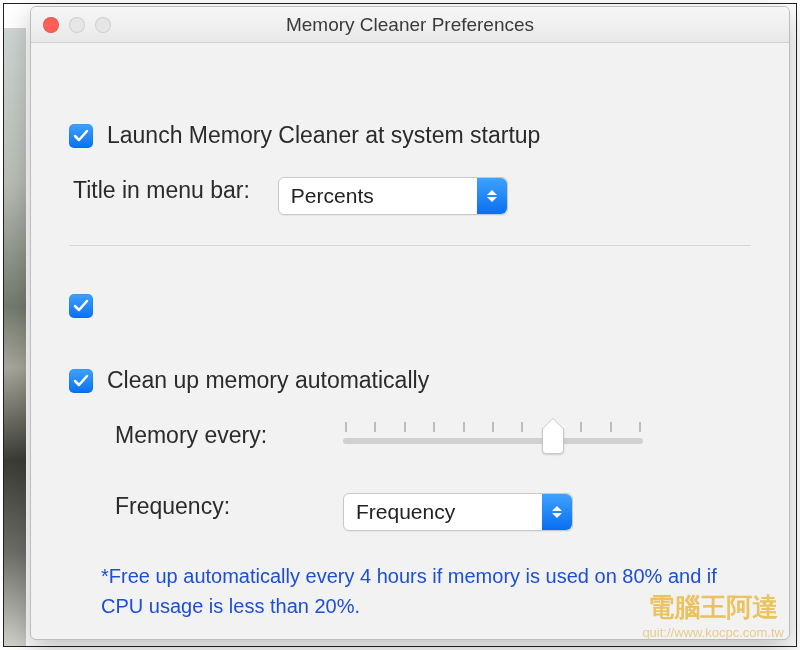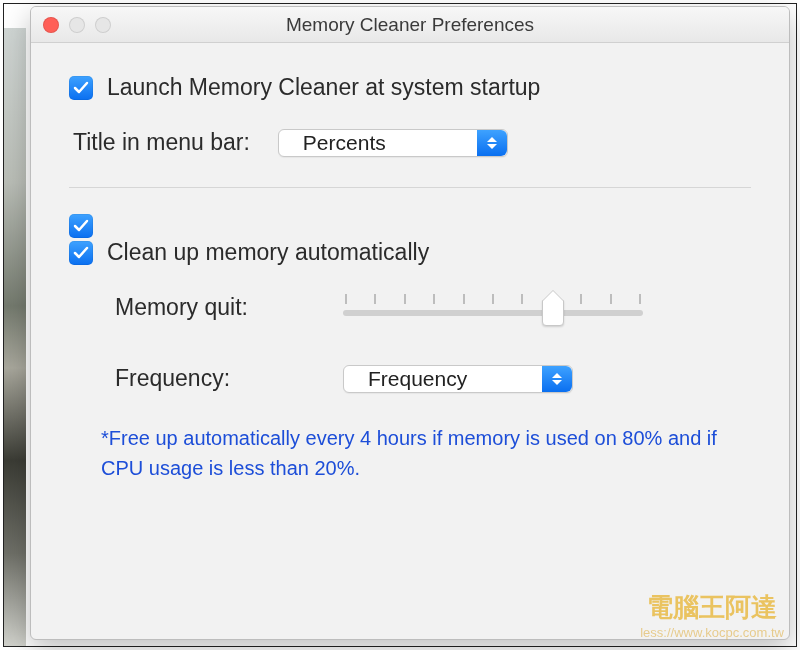--- a/index.html
+++ b/index.html
@@ -64,21 +64,21 @@
     color: #3a3a3a;
     text-align: right;
   }
 
   .content {
     padding: 30px 38px 20px 38px;
     font-size: 23px;
     color: #2b2b2b;
   }
 
-  .row { display: flex; align-items: center; }
+  .row { display: flex; align-items: center; margin-top: 48px; }
   .row + .row { }
 
   .checkbox {
     width: 24px; height: 24px;
     border-radius: 5px;
     background: linear-gradient(to bottom, #3ea2ff, #0a6ff0);
     display: inline-flex;
     align-items: center; justify-content: center;
     margin-right: 14px;
     flex: none;
@@ -90,29 +90,29 @@
 
   .field-row {
     display: flex;
     margin-top: 26px;
     margin-left: 4px;
   }
   .field-label { font-size: 23px; margin-right: 28px; white-space: nowrap; }
 
   .select {
     position: relative;
-    height: 28px;
+    height: 38px;
     min-width: 230px;
     background: #fff;
     border: 1px solid #c9c9c9;
     border-radius: 6px;
     box-shadow: 0 1px 1px rgba(0,0,0,0.05);
     display: flex;
     align-items: center;
-    padding: 0 40px 0 24px;
+    padding: 0 40px 0 12px;
     font-size: 21px;
     color: #222;
   }
   .select-btn {
     position: absolute;
     right: 0; top: 0; bottom: 0;
     width: 30px;
     background: linear-gradient(to bottom, #3ea2ff, #0a6ff0);
     border-top-right-radius: 6px;
     border-bottom-right-radius: 6px;
@@ -259,21 +259,21 @@
       <span class="checkbox">
         <svg viewBox="0 0 16 16">
             <path d="M2 8 L6 12 L14 3" stroke="#fff" stroke-width="2.5" fill="none" stroke-linecap="round" stroke-linejoin="round"></path>
           </svg>
       </span>
       <span class="label">Clean up memory automatically</span>
     </div>
 
     <div class="sub">
       <div class="field-row">
-        <span class="field-label" style="min-width:200px">Memory quit:</span>
+        <span class="field-label" style="min-width:200px">Memory every:</span>
         <div class="slider-wrap">
           <div class="ticks" id="slider-ticks">
               <div class="tick"></div>
               <div class="tick"></div>
               <div class="tick"></div>
               <div class="tick"></div>
               <div class="tick"></div>
               <div class="tick"></div>
               <div class="tick"></div>
               <div class="tick"></div>
@@ -298,14 +298,14 @@
       </div>
     </div>
 
     <div class="note">*Free up automatically every 4 hours if memory is used on 80% and if CPU usage is less than 20%.</div>
 
   </div>
 </div>
 
 <div class="watermark">
   <div class="main">電腦王阿達</div>
-  <div class="sub-txt">less://www.kocpc.com.tw</div>
+  <div class="sub-txt">quit://www.kocpc.com.tw</div>
 </div>
 
 </body></html>

